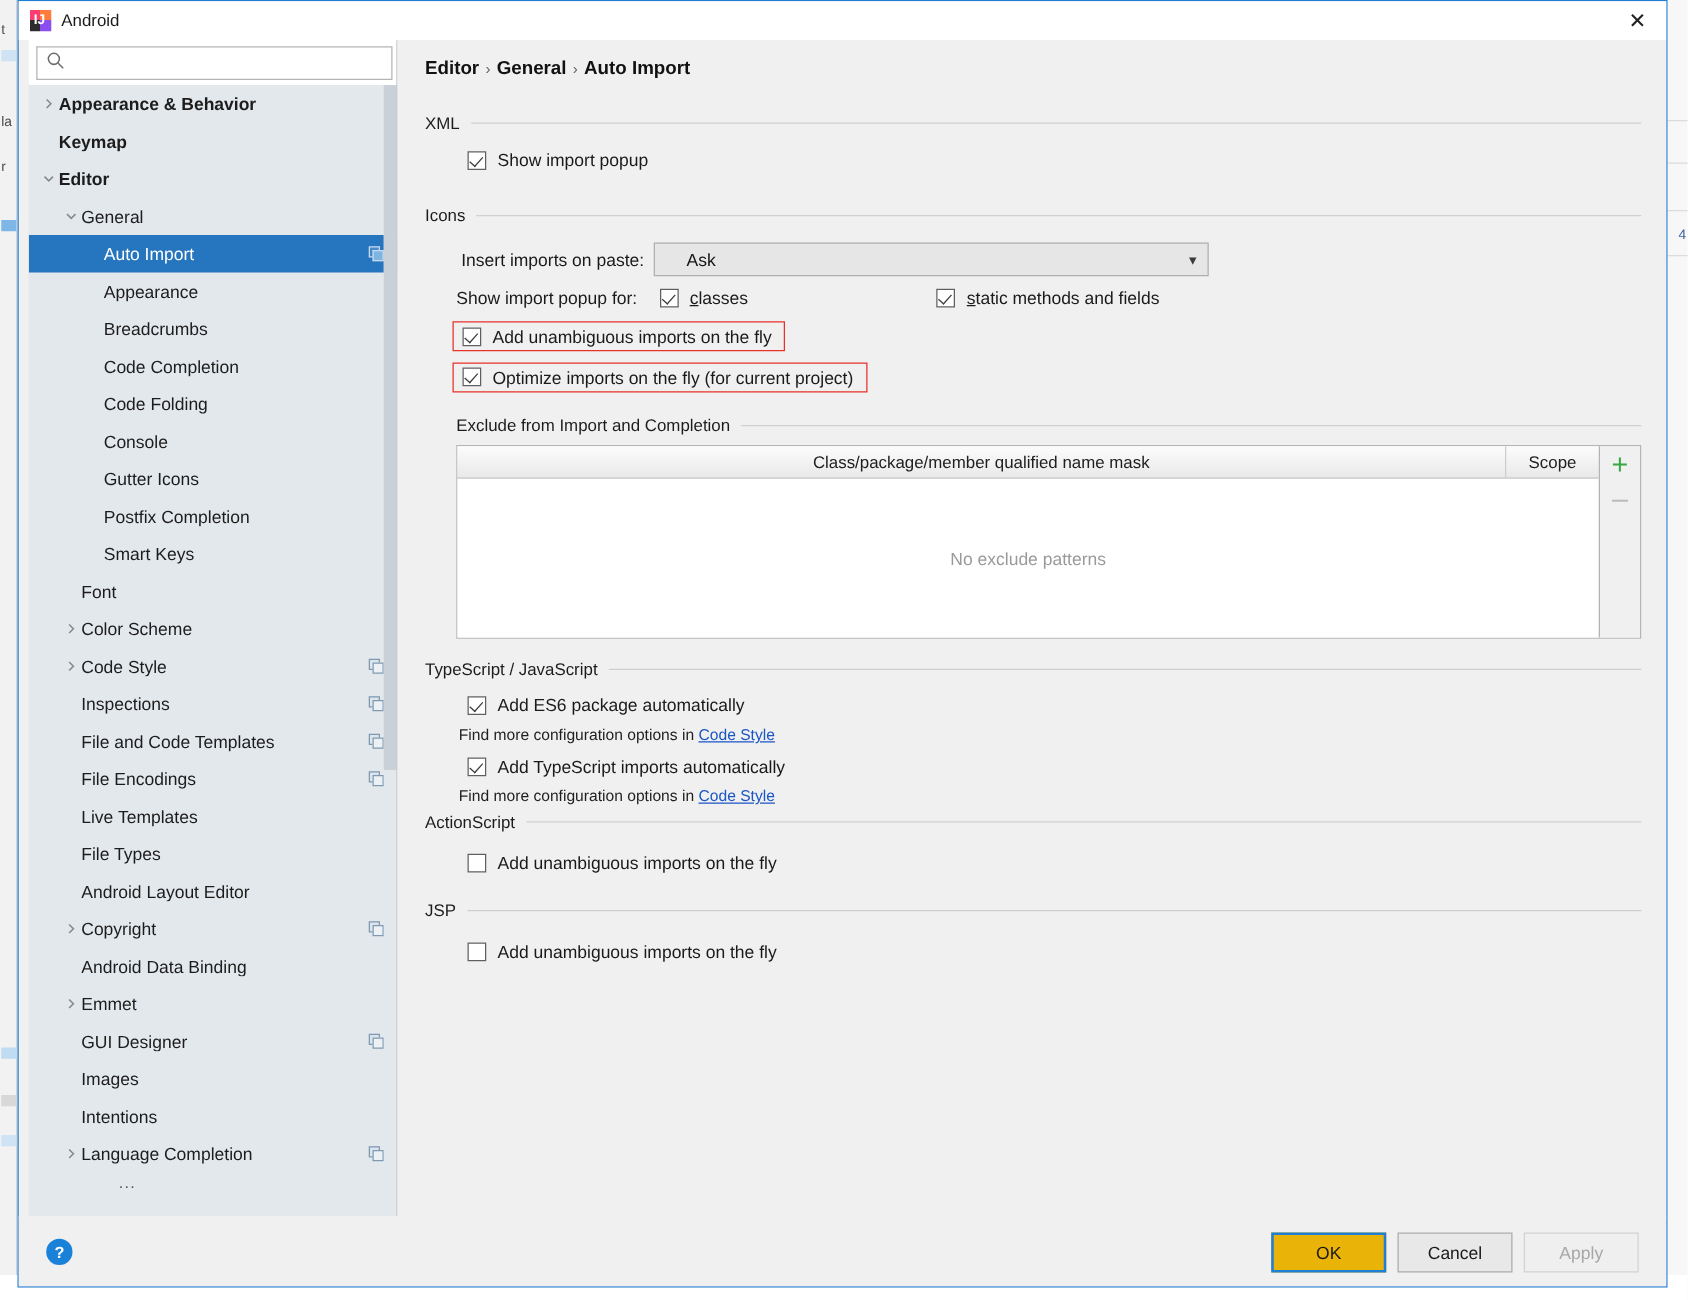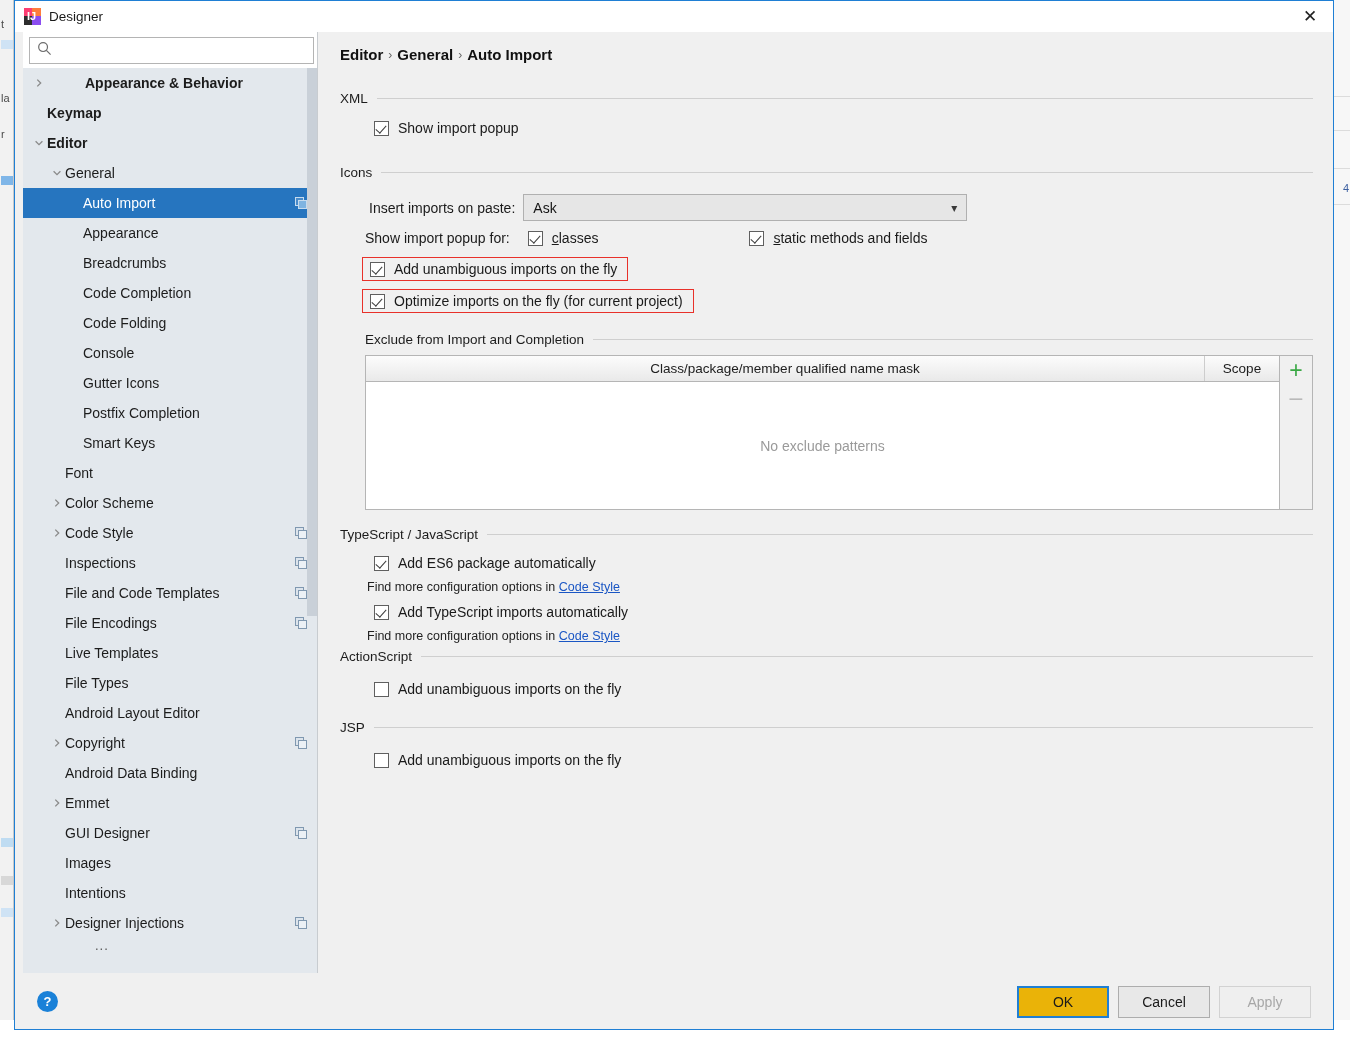--- a/index.html
+++ b/index.html
@@ -178,21 +178,21 @@
   }
   .cb-label { font-size: 14px; color: #1a1a1a; margin-left: 9px; white-space: nowrap; }
   .cb-label u { text-decoration: underline; }
 
   .hl-box { border: 1.5px solid #e8312a; padding: 3px 10px 3px 7px; display: inline-flex; align-items: center; }
 
   .field-label { font-size: 14px; color: #1a1a1a; white-space: nowrap; }
   .combo {
     height: 27px; background: #e6e6e6; border: 1px solid #b0b0b0;
     display: flex; align-items: center; justify-content: space-between;
-    padding: 0 9px 0 9px; font-size: 14px; color: #141414;
+    padding: 0 9px 0 25px; font-size: 14px; color: #141414;
   }
   .combo .chev { color: #3a3a3a; font-size: 12px; }
 
   
   .tbl-wrap { display: flex; border: 1px solid #b5b5b5; background: #fff; }
   .tbl { flex: 1 1 auto; display: flex; flex-direction: column; }
   .tbl-head { display: flex; height: 26px; background: linear-gradient(#fcfcfc,#e9e9e9); border-bottom: 1px solid #b5b5b5; }
   .th {
     font-size: 13.5px; color: #202020; display: flex; align-items: center; justify-content: center;
   }
@@ -265,41 +265,41 @@
 <div id="dialog">
 
   <div class="titlebar">
     <div class="title-icon">
       <span class="q1"></span>
         <span class="q2"></span>
         <span class="q3"></span>
         <span class="q4"></span>
       <span class="ij">IJ</span>
     </div>
-    <div class="title-text">Designer</div>
+    <div class="title-text">Android</div>
     <div class="win-close">✕</div>
   </div>
 
   <div class="body-area">
 
     <div class="sidebar">
       <div class="search-wrap">
         <div class="search-box">
           <span>
             <svg class="search-icon-svg" viewBox="0 0 16 16">
               <circle cx="6.5" cy="6.5" r="4.7" fill="none" stroke="#6d6d6d" stroke-width="1.3"></circle>
               <line x1="10" y1="10" x2="14.5" y2="14.5" stroke="#6d6d6d" stroke-width="1.3"></line>
             </svg>
           </span>
           <input class="search-input" type="text" placeholder="" style="">
         </div>
       </div>
 
       <div class="tree" id="tree">
-        <div class="tree-item bold" style="padding-left: 8px; gap: 38px;">
+        <div class="tree-item bold" style="padding-left: 8px;">
             <span class="tw">
               <svg width="10" height="10" viewBox="0 0 10 10">
                 <polyline points="3.3,1.6 6.7,5 3.3,8.4" fill="none" stroke="currentColor" stroke-width="1.3"></polyline>
               </svg>
             </span>
             <span class="tree-label">Appearance &amp; Behavior</span>
           </div>
           <div class="tree-item bold" style="padding-left: 8px;">
             <span class="tw"></span>
             <span class="tree-label">Keymap</span>
@@ -459,21 +459,21 @@
           <div class="tree-item" style="padding-left: 26px;">
             <span class="tw"></span>
             <span class="tree-label">Intentions</span>
           </div>
           <div class="tree-item" style="padding-left: 26px;">
             <span class="tw">
               <svg width="10" height="10" viewBox="0 0 10 10">
                 <polyline points="3.3,1.6 6.7,5 3.3,8.4" fill="none" stroke="currentColor" stroke-width="1.3"></polyline>
               </svg>
             </span>
-            <span class="tree-label">Designer Injections</span>
+            <span class="tree-label">Language Completion</span>
             <span class="copy-badge">
               <i class="b1"></i>
               <i class="b2"></i>
             </span>
           </div>
           <div class="ellipsis-row">...</div>
           <div class="tree-scroll-track">
           <div class="tree-scroll-thumb" style="top:0px;height:548px"></div>
         </div>
       </div>

